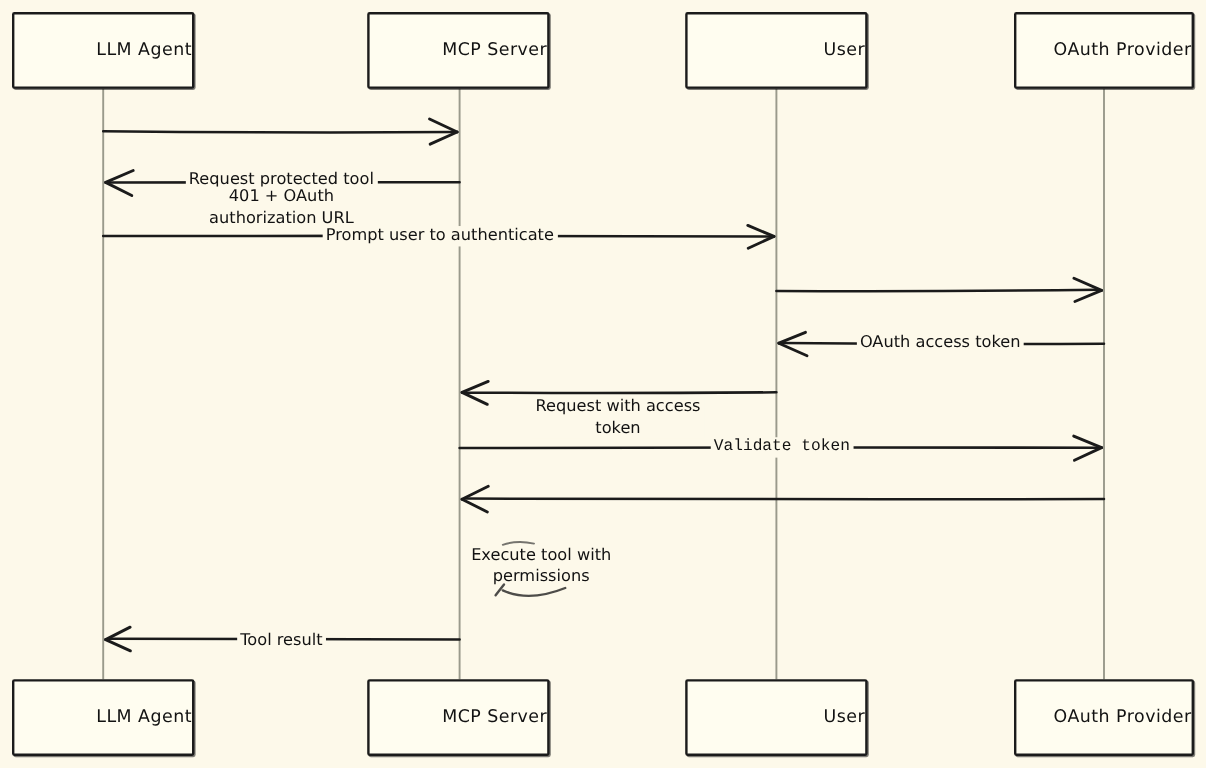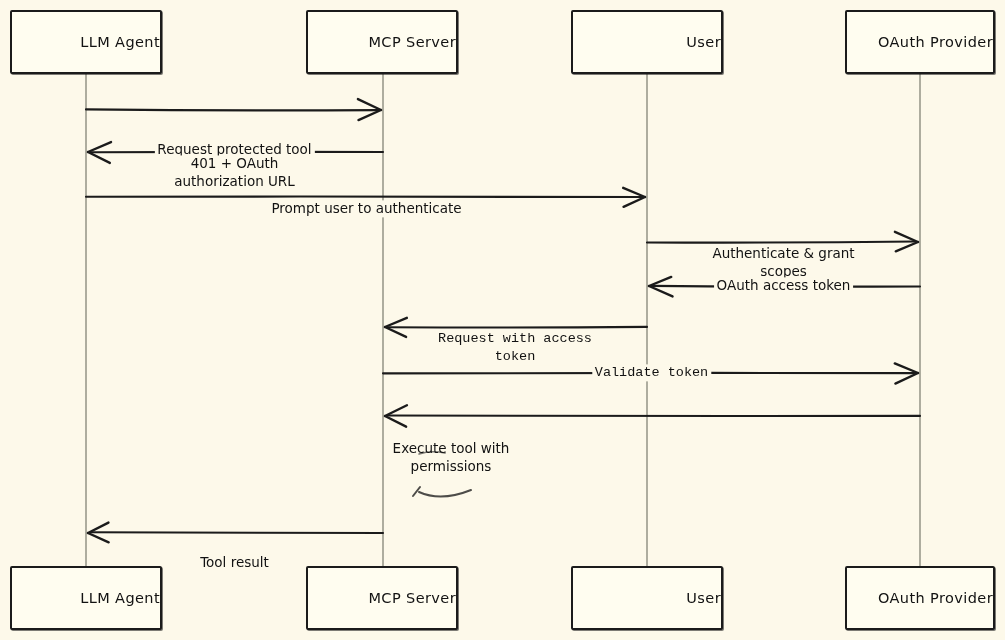--- a/index.html
+++ b/index.html
@@ -179,25 +179,23 @@
   <div class="participant-box" id="bot-box-2" style="left: 571px; top: 566px; width: 152px; height: 64px;">
     <span class="participant-label">User</span>
   </div>
   <div class="participant-box" id="bot-box-3" style="left: 845px; top: 566px; width: 150px; height: 64px;">
     <span class="participant-label">OAuth Provider</span>
   </div>
 
   <div class="msg-label" id="lbl-m1" style="left: 234.5px; top: 110px; margin-top: 40px;">Request protected tool</div>
   <div class="msg-label two-line" id="lbl-m2" style="left: 234.5px; top: 144px;">401 + OAuth
 authorization URL</div>
-  <div class="msg-label" id="lbl-m3" style="left: 366.5px; top: 209px;">Prompt user to authenticate</div>
-  <div class="msg-label two-line" id="lbl-m4" style="left: 783.5px; top: 234px;">Authenticate &amp; grant
-scopes</div>
+  <div class="msg-label" id="lbl-m3" style="left: 366.5px; top: 197px;">Prompt user to authenticate</div>
   <div class="msg-label" id="lbl-m5" style="left: 783.5px; top: 286px;">OAuth access token</div>
-  <div class="msg-label two-line" id="lbl-m6" style="left: 515px; top: 319px; font-family: Liberation Mono, monospace;">Request with access
+  <div class="msg-label two-line" id="lbl-m6" style="left: 515px; top: 319px;">Request with access
 token</div>
   <div class="msg-label" id="lbl-m7" style="left: 651.5px; top: 373px; font-family: Liberation Mono, monospace;">Validate token</div>
-  <div class="msg-label" id="lbl-m9" style="left: 234.5px; top: 563px;">Tool result</div>
-
-  <div class="selfloop-label" id="lbl-s1" style="left: 451px; top: 458px;">Execute tool with
+  <div class="msg-label" id="lbl-m9" style="left: 234.5px; top: 534px;">Tool result</div>
+
+  <div class="selfloop-label" id="lbl-s1" style="left: 451px; top: 472px;">Execute tool with
 permissions</div>
 
 </div>
 
 </body></html>

